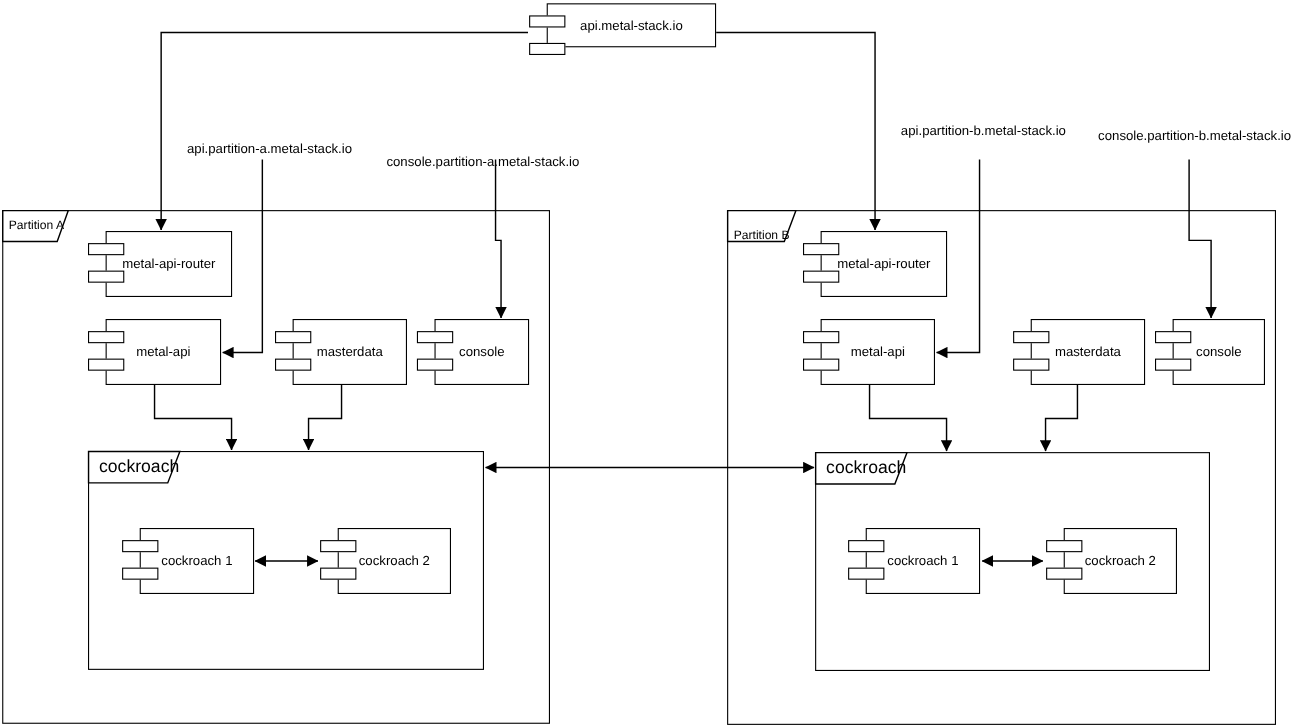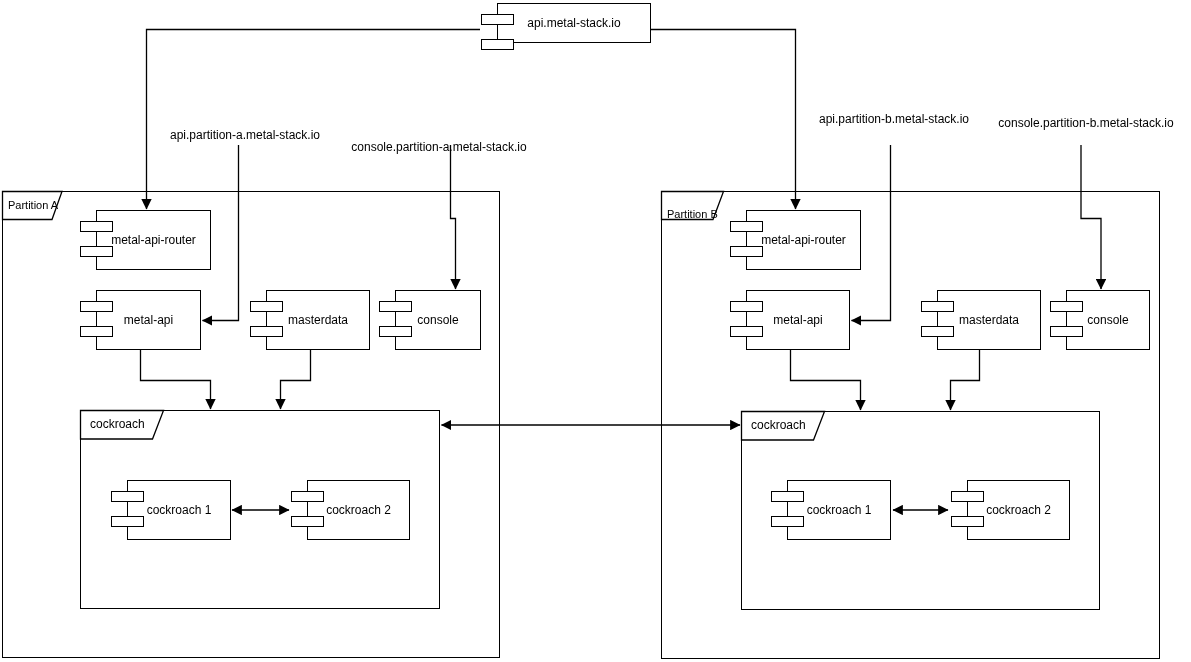--- a/index.html
+++ b/index.html
@@ -14,21 +14,21 @@
     display:flex;align-items:center;justify-content:center;
     font-size:12px;white-space:nowrap;
   }
   .bar{position:absolute;left:-17px;width:33px;height:11px;border:1.3px solid #000;background:#fff;}
   .bar1{top:10px;} .bar2{top:35px;}
   .dns{position:absolute;font-size:12px;white-space:nowrap;transform:translateX(-50%);}
   .tab-label{
     position:absolute;font-family:Liberation Sans, sans-serif;font-size:11px;
     line-height:28px;padding-left:6px;white-space:nowrap;
   }
-  .pkg-label{position:absolute;font-size:12px;line-height:29px;padding-left:10px;white-space:nowrap;}
+  .pkg-label{position:absolute;font-size:16px;line-height:29px;padding-left:10px;white-space:nowrap;}
   svg.layer{position:absolute;left:0;top:0;width:1191px;height:662px;}
   .lbl{pointer-events:none;}
 </style>
 </head>
 <body>
 
 <div class="canvas">
 
   <div class="frame" style="left:2px;top:191px;width:498px;height:467px"></div>
   <div class="frame" style="left:661px;top:191px;width:499px;height:468px"></div>

